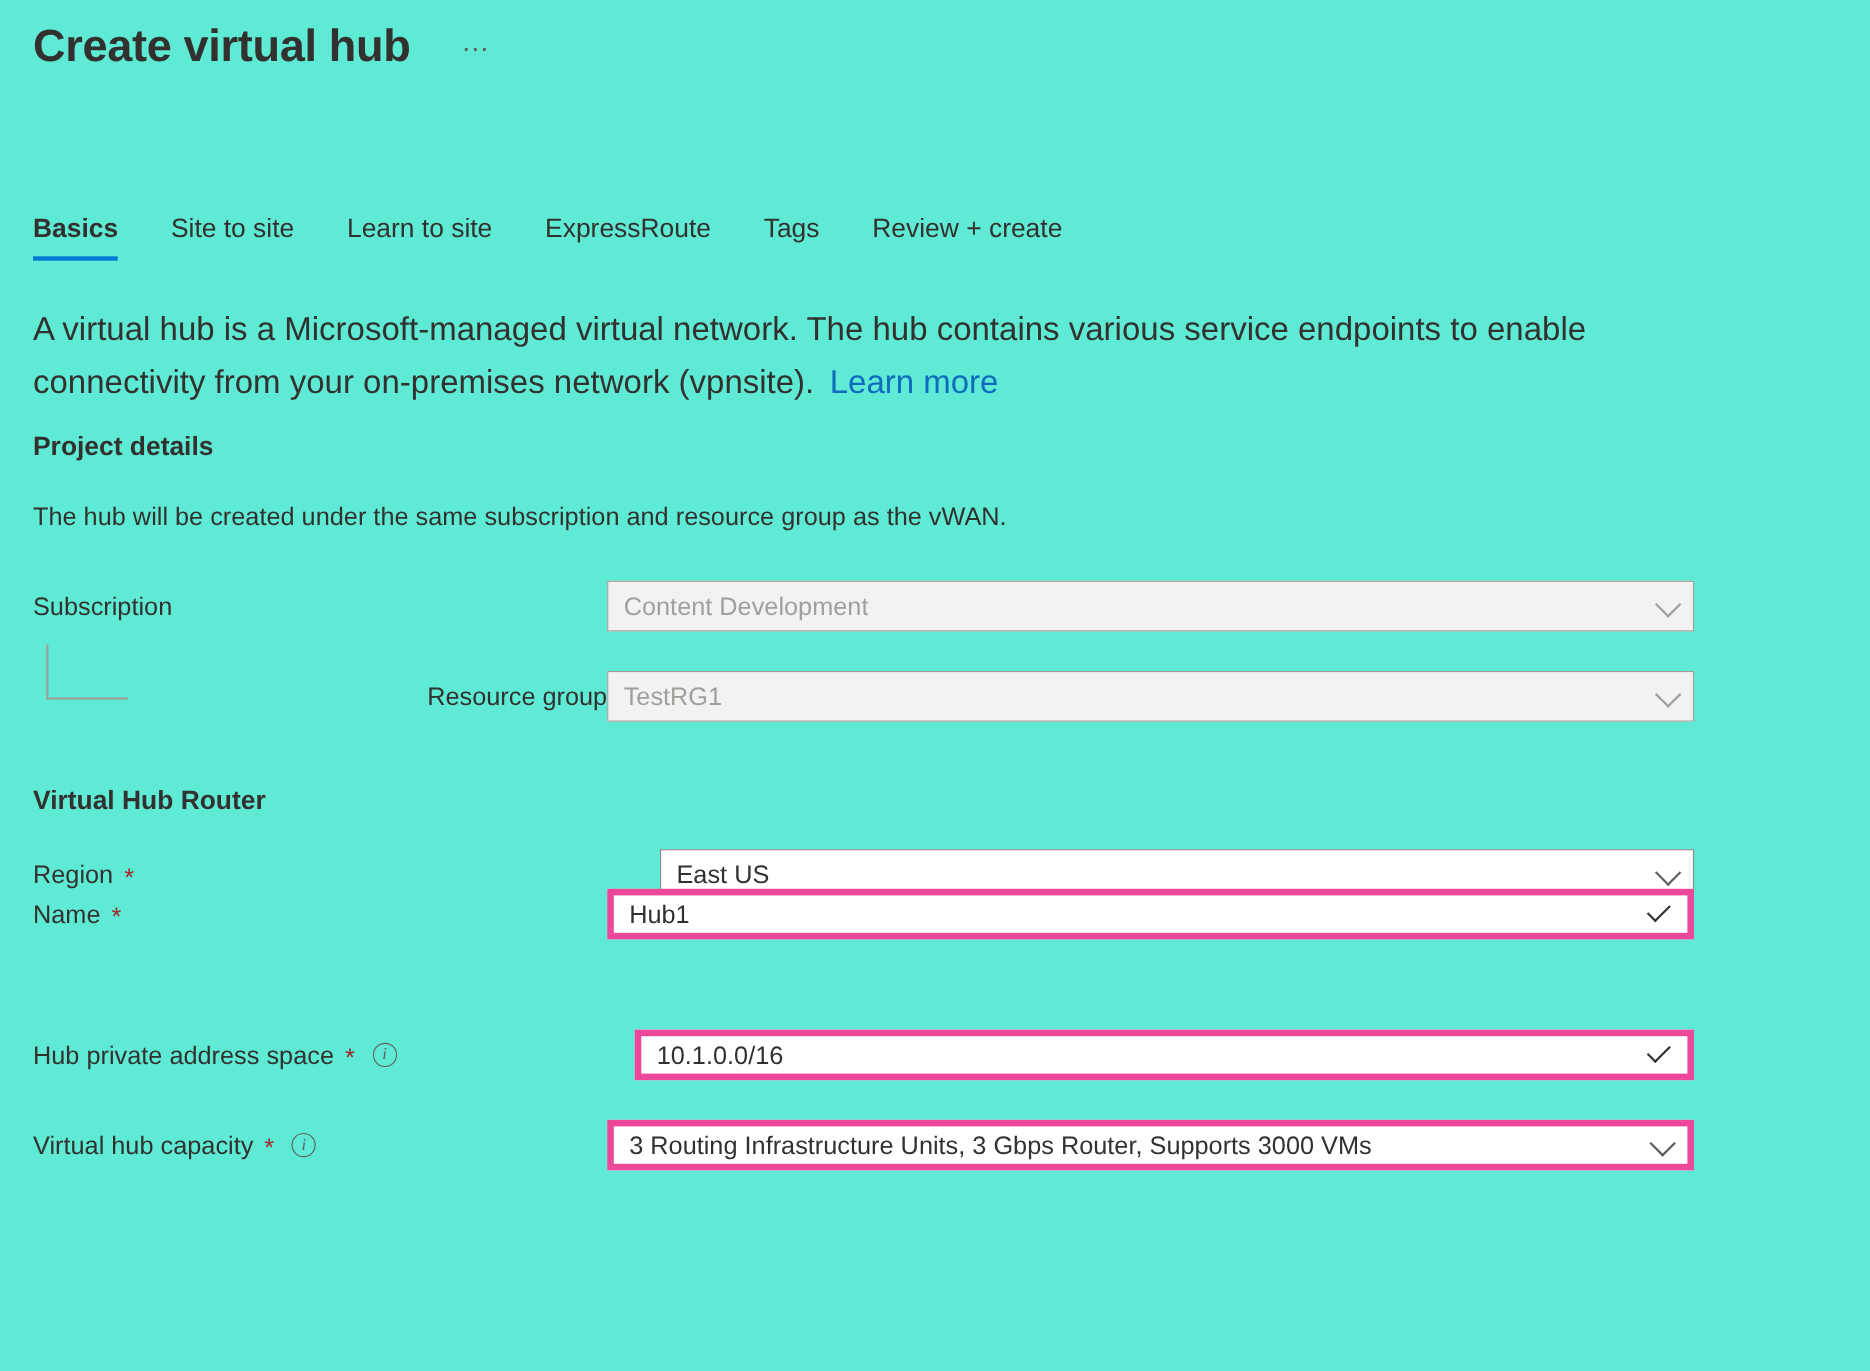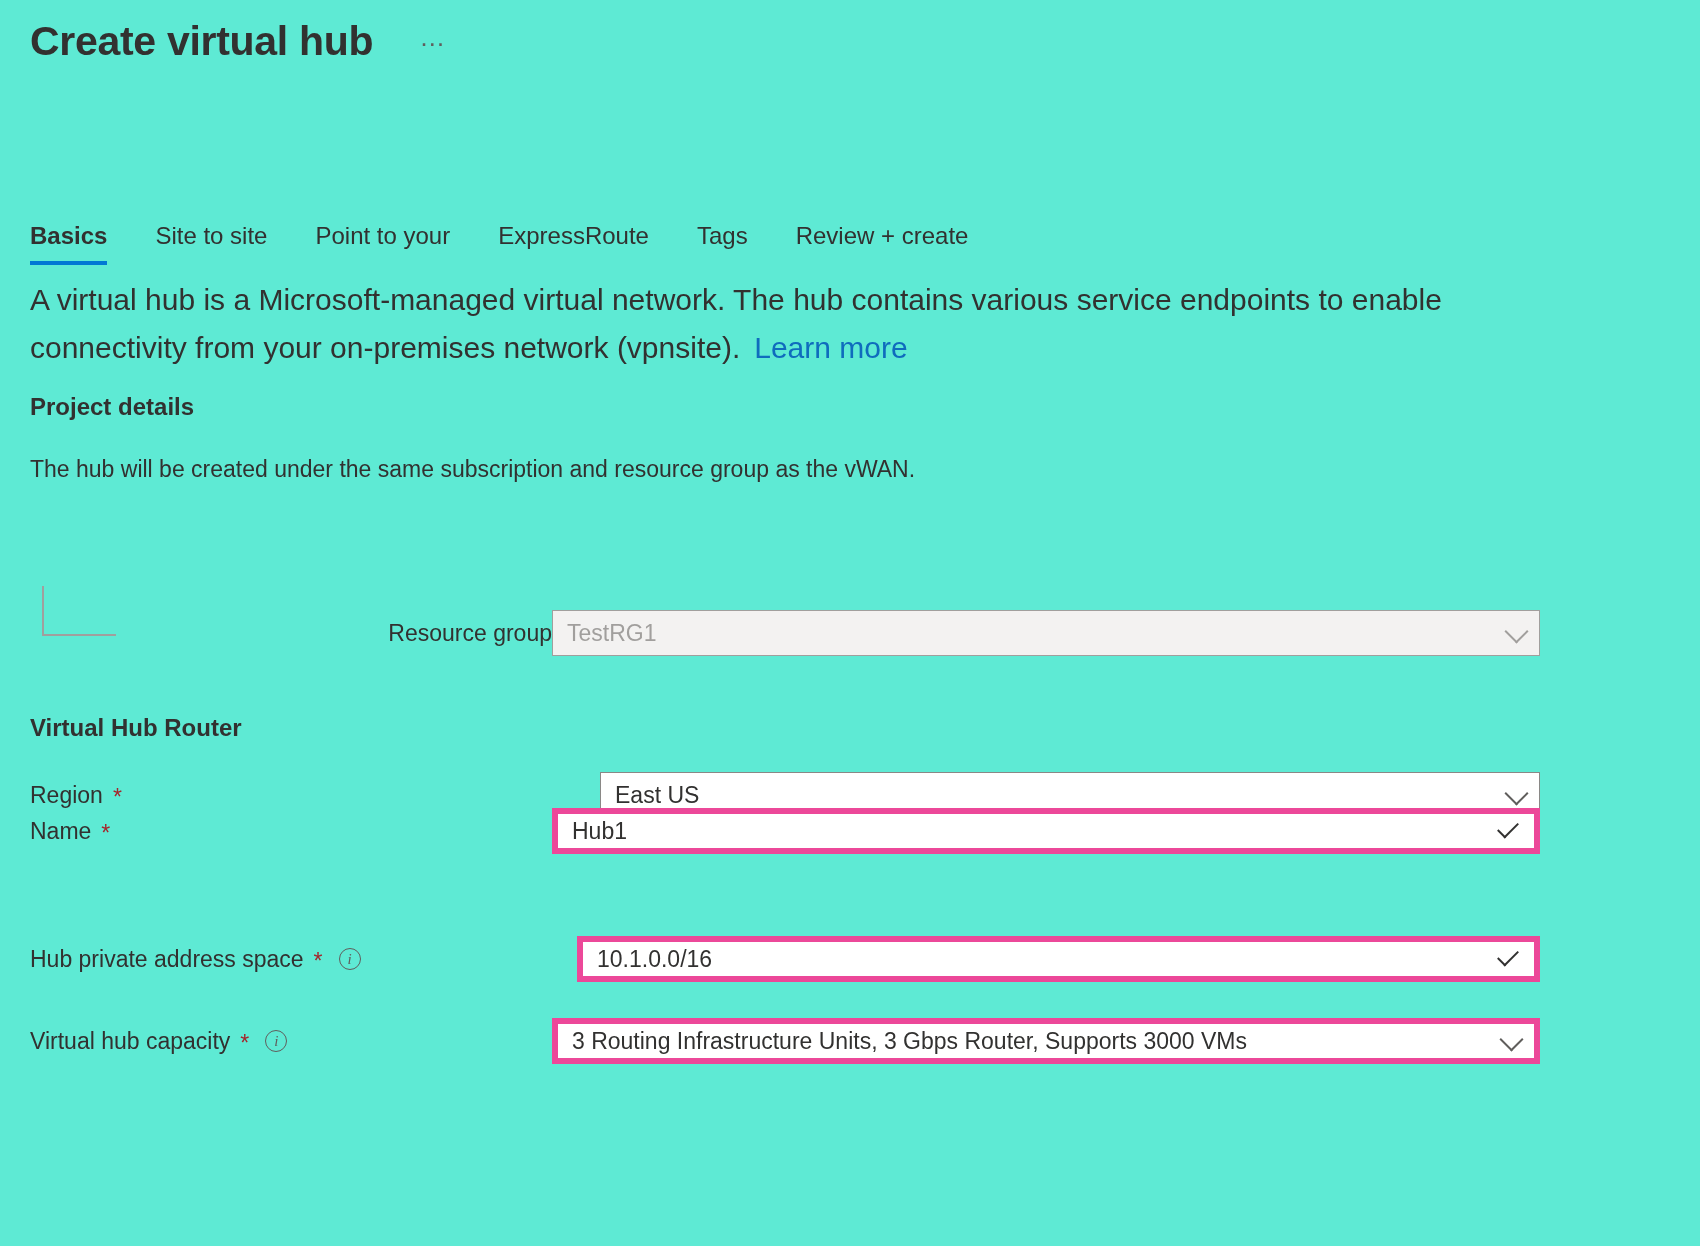--- a/index.html
+++ b/index.html
@@ -56,21 +56,20 @@
   }
   .tab {
     position: relative;
     font-size: 24px;
     color: #323130;
     padding: 0 26px 14px 0;
     margin-right: 22px;
     cursor: pointer;
     white-space: nowrap;
     line-height: 1.3;
-    margin-top: 28px;
   }
   .tab:last-child { margin-right: 0; }
   .tab.active { font-weight: 600; }
   .tab.active::after {
     content: "";
     position: absolute;
     left: 0;
     right: 26px;
     bottom: 0;
     height: 4px;
@@ -225,33 +224,42 @@
 <div id="page">
 
   <div class="title-row">
     <div class="page-title">Create virtual hub</div>
     <div class="ellipsis-menu">…</div>
   </div>
 
   <div class="tabs">
     <div class="tab active">Basics</div>
     <div class="tab">Site to site</div>
-    <div class="tab">Point to your</div>
+    <div class="tab">Learn to site</div>
     <div class="tab">ExpressRoute</div>
     <div class="tab">Tags</div>
     <div class="tab">Review + create</div>
   </div>
 
   <div class="intro">
     <span>A virtual hub is a Microsoft-managed virtual network. The hub contains various service endpoints to enable connectivity from your on-premises network (vpnsite).</span><a class="link">Learn more</a>
   </div>
 
   <div class="section-heading" id="project-details-heading">Project details</div>
   <div class="section-sub">The hub will be created under the same subscription and resource group as the vWAN.</div>
 
+  <div class="form-row" style="top:528px;">
+    <div class="field-label">
+      <span>Subscription</span>
+    </div>
+    <div class="control disabled">
+      <span class="value">Content Development</span>
+      <span class="chev"></span>
+    </div>
+  </div>
 
   <div class="tree-connector"></div>
 
   <div class="form-row" style="top:610px;">
     <div class="field-label indented">
       <span>Resource group</span>
     </div>
     <div class="control disabled">
       <span class="value">TestRG1</span>
       <span class="chev"></span>

